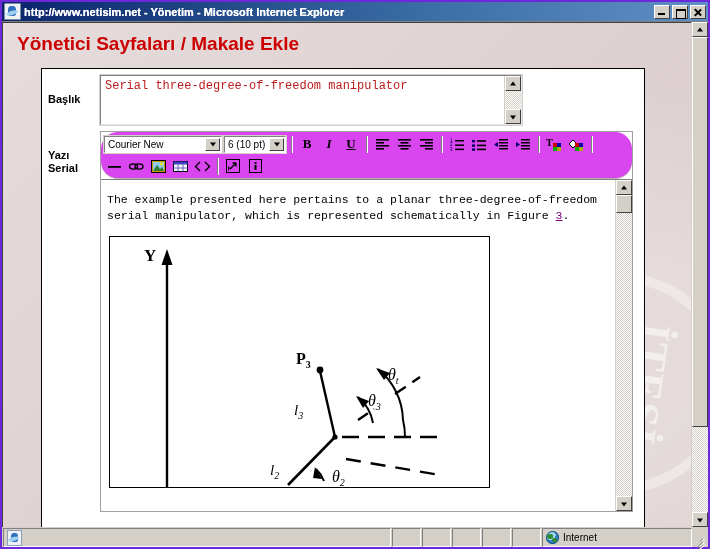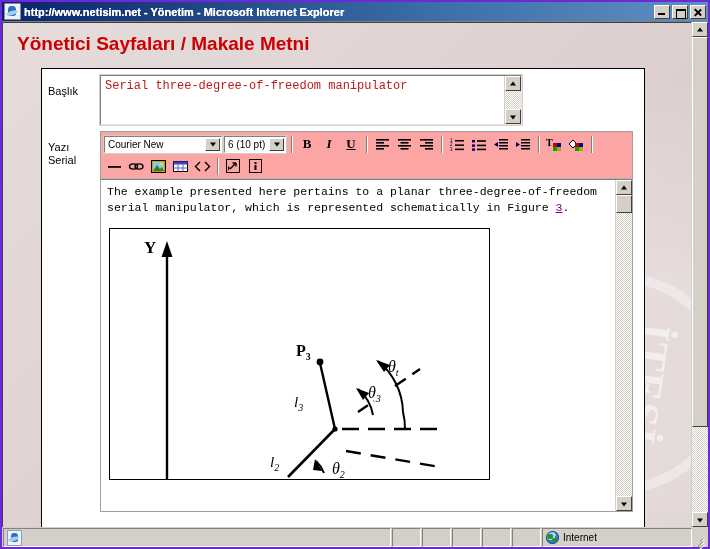--- a/index.html
+++ b/index.html
@@ -102,22 +102,22 @@
   .form-panel{
     position:absolute;left:38px;top:45px;width:604px;height:480px;
     background:#ffffff;
     border:1px solid #000;
     box-sizing:border-box;
     overflow:hidden;
   }
   .row{display:flex;}
   .lbl{
     width:58px;flex:0 0 58px;
-    padding:16px 0 0 6px;
-    font-size:11px;font-weight:normal;color:#000;
+    padding:24px 0 0 6px;
+    font-size:11px;font-weight:bold;color:#000;
     line-height:13px;
     box-sizing:border-box;
   }
   .fieldwrap{flex:1 1 auto;padding-top:6px;}
 
   
   .ta{
     width:422px;height:50px;box-sizing:border-box;
     border-top:1px solid #808080;border-left:1px solid #808080;
     border-right:1px solid #e8e8e8;border-bottom:1px solid #e8e8e8;
@@ -156,23 +156,24 @@
     box-sizing:border-box;
   }
 
   
   .editor{
     width:533px;
     border:1px solid #a0a0a0;
     box-sizing:border-box;
   }
   .tbar{
-    background:#fca5a5;
+    background:#d946ef;
     border-bottom:1px solid #b8b4ac;
     padding:2px 3px;
+    border-radius:17px;
   }
   .tbrow{display:flex;align-items:center;gap:2px;height:20px;}
   .tbrow+.tbrow{margin-top:2px;}
   .sel{
     height:17px;display:flex;align-items:stretch;
     background:#fff;
     border-top:1px solid #808080;border-left:1px solid #808080;
     border-right:1px solid #fff;border-bottom:1px solid #fff;
     outline:1px solid #d4d0c8;
     box-sizing:border-box;
@@ -206,21 +207,21 @@
   }
   .tbtn.bold{font-weight:bold;font-family:"Liberation Serif",serif;font-size:13px;}
   .tbtn.ital{font-style:italic;font-weight:bold;font-family:"Liberation Serif",serif;font-size:13px;}
   .tbtn.und{text-decoration:underline;font-weight:bold;font-family:"Liberation Serif",serif;font-size:13px;}
   .tbtn svg{display:block;}
 
   .ed-body{
     height:331px;background:#fff;display:flex;
     border-top:1px solid #808080;
   }
-  .ed-doc{flex:1 1 auto;padding:4px 6px 0 6px;overflow:hidden;position:relative;}
+  .ed-doc{flex:1 1 auto;padding:12px 6px 0 6px;overflow:hidden;position:relative;}
   .ed-p{
     font-family:"Liberation Mono","DejaVu Sans Mono",monospace;
     font-size:11.5px;color:#000;line-height:16px;margin:0 0 12px 0;
   }
   .lnk{color:#800080;text-decoration:underline;}
 
   
   .figbox{
     width:379px;height:250px;border:1px solid #000;
     position:relative;background:#fff;overflow:hidden;
@@ -301,21 +302,21 @@
     </div>
   </div>
 
   <div class="client">
 
     <div class="page">
       <div class="page-bg"></div>
       <div class="watermark-ring"></div>
       <div class="watermark">İTESİ</div>
 
-      <div class="heading">Yönetici Sayfaları / Makale Metni</div>
+      <div class="heading">Yönetici Sayfaları / Makale Ekle</div>
 
       <div class="form-panel">
 
         <div class="row">
           <div class="lbl">Başlık</div>
           <div class="fieldwrap">
             <div class="ta">
               <div class="ta-text">Serial three-degree-of-freedom manipulator</div>
               <div class="sb">
                 <div class="sbtn up"></div>

